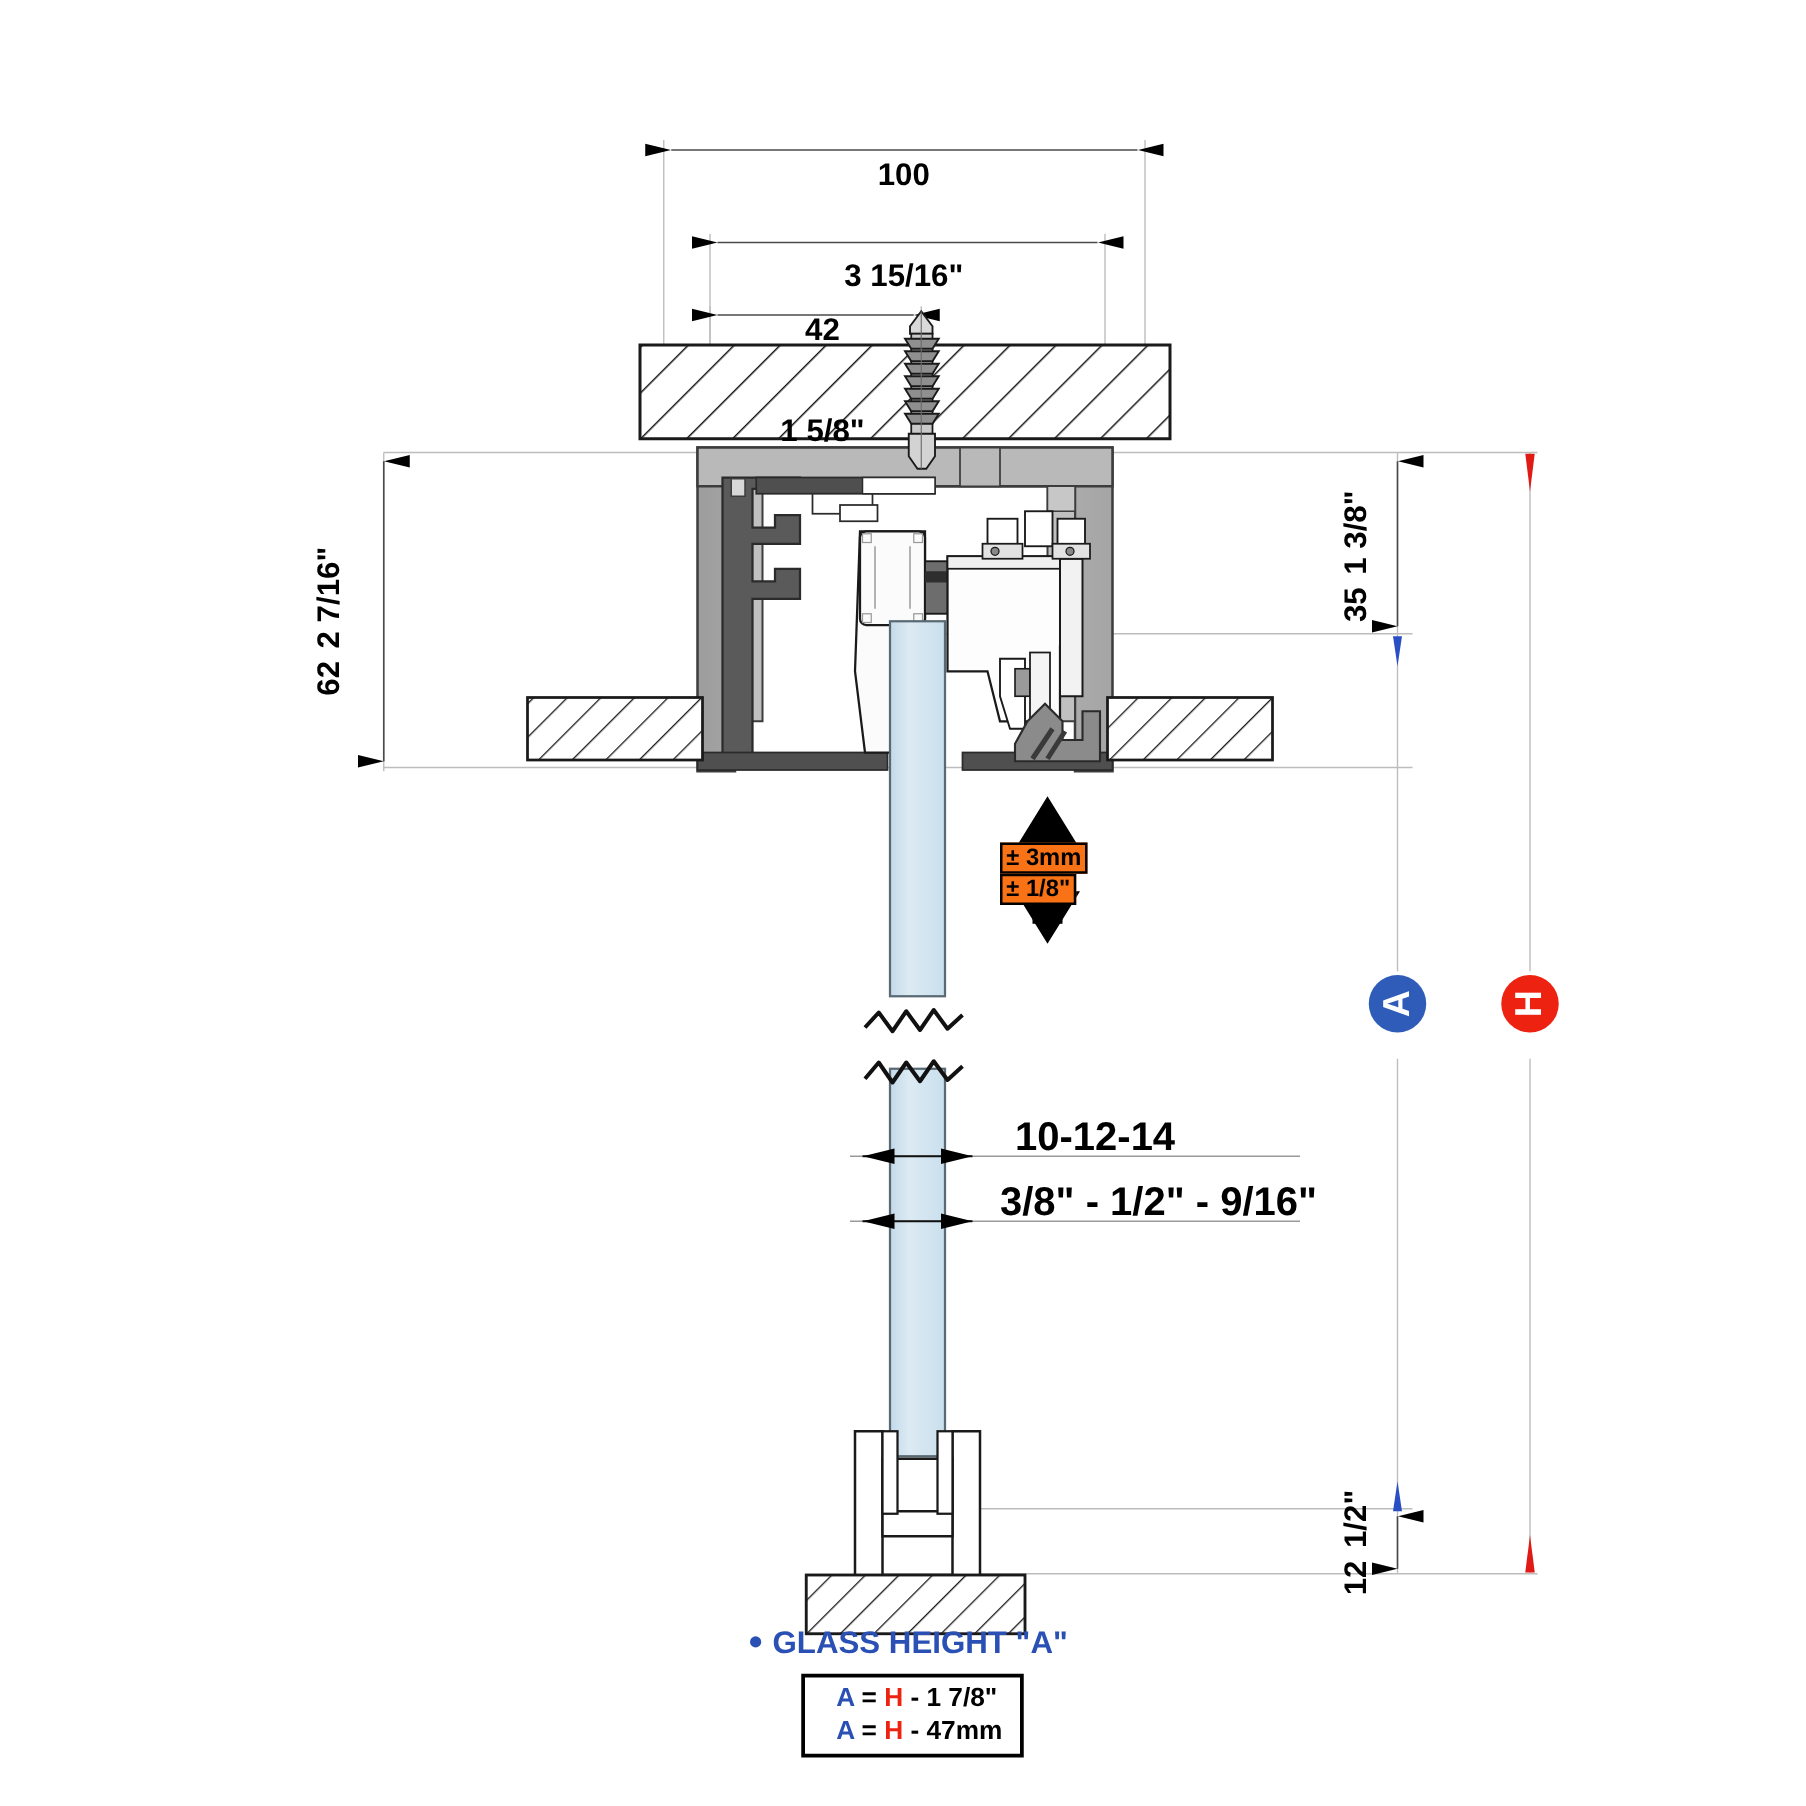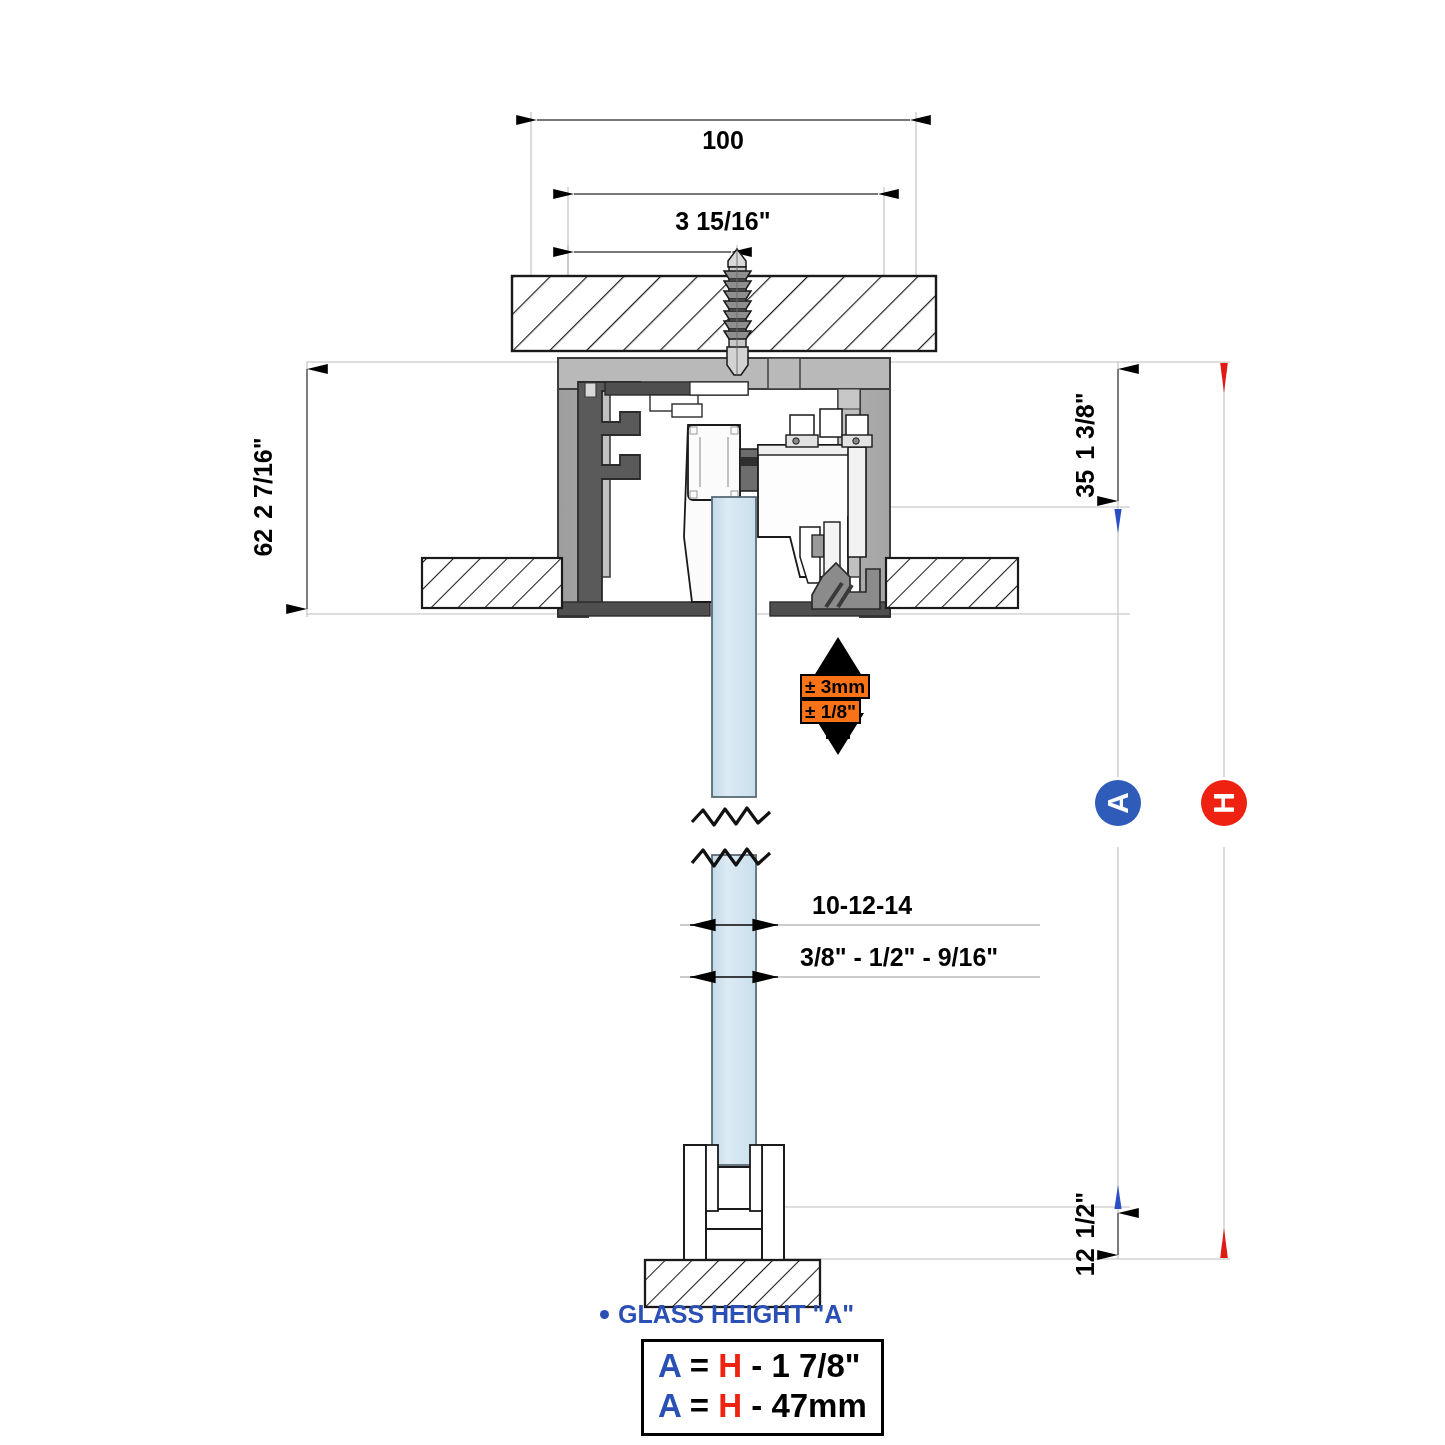--- a/index.html
+++ b/index.html
@@ -15,25 +15,25 @@
           font-size:19px;line-height:1.0;padding:1px 3px;white-space:nowrap;text-align:center;}
   .marker{width:46px;height:46px;border-radius:50%;display:flex;
           align-items:center;justify-content:center;
           font-weight:700;font-size:30px;color:#fff;}
   .marker span{display:block;transform:rotate(-90deg);}
   .mk-a{background:#2e5cb8;}
   .mk-h{background:#ee2211;}
   .glasslbl{font-weight:700;font-size:25px;color:#2b50b5;white-space:nowrap;}
   .bullet{display:inline-block;width:9px;height:9px;border-radius:50%;
           background:#2b50b5;vertical-align:middle;margin-right:9px;margin-bottom:4px;}
-  .formbox{border:3px solid #000;background:#fff;padding:4px 14px 6px 14px;
-           font-weight:700;font-size:33px;line-height:1.22;white-space:nowrap;}
+  .formbox{border:3px solid #000;background:#fff;padding:4px 14px 6px 25px;
+           font-weight:700;font-size:21px;line-height:1.22;white-space:nowrap;}
   .fa{color:#2b50b5;}
   .fh{color:#ee2211;}
-  .thklbl{font-weight:700;font-size:25px;white-space:nowrap;}
+  .thklbl{font-weight:700;font-size:32px;white-space:nowrap;}
 </style>
 </head>
 <body>
 
 <div id="stage">
 
 <svg width="1445" height="1445" viewBox="0 0 1445 1445">
   <defs>
     <pattern id="hatch" width="26" height="26" patternUnits="userSpaceOnUse" patternTransform="rotate(45)">
       <rect width="26" height="26" fill="#ffffff"></rect>
@@ -232,20 +232,24 @@
     <polygon points="838,738 812,696 826,696 826,660 850,660 850,696 864,696"></polygon>
   </g>
 </svg>
 
 <div class="ov dimtxt" style="left:643px;top:56px;width:160px;">
   <div>100</div>
   <div>3 15/16"</div>
 </div>
 
 
+<div class="ov dimtxt" style="left:578px;top:180px;width:160px;">
+  <div>42</div>
+  <div>1 5/8"</div>
+</div>
 
 <div class="ov" style="left:183px;top:400px;width:160px;height:160px;">
   <div class="dimtxt rot90" style="width:160px;height:160px;display:flex;flex-direction:row;
        align-items:center;justify-content:center;">
     <div style="margin-right:10px;">62</div>
     <div>2 7/16"</div>
   </div>
 </div>
 
 <div class="ov" style="left:1005px;top:348px;width:160px;height:160px;">

